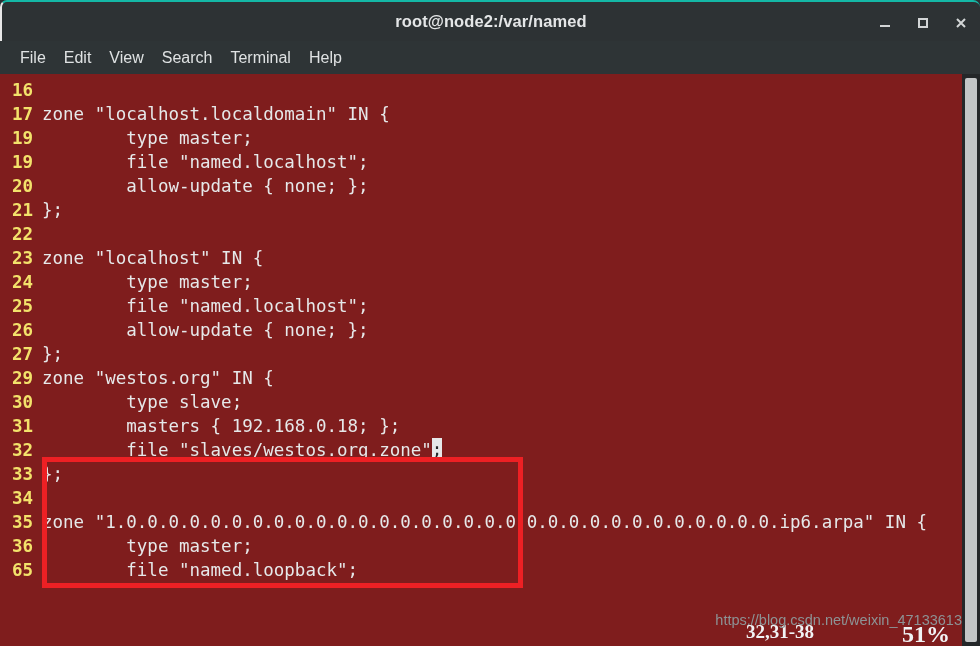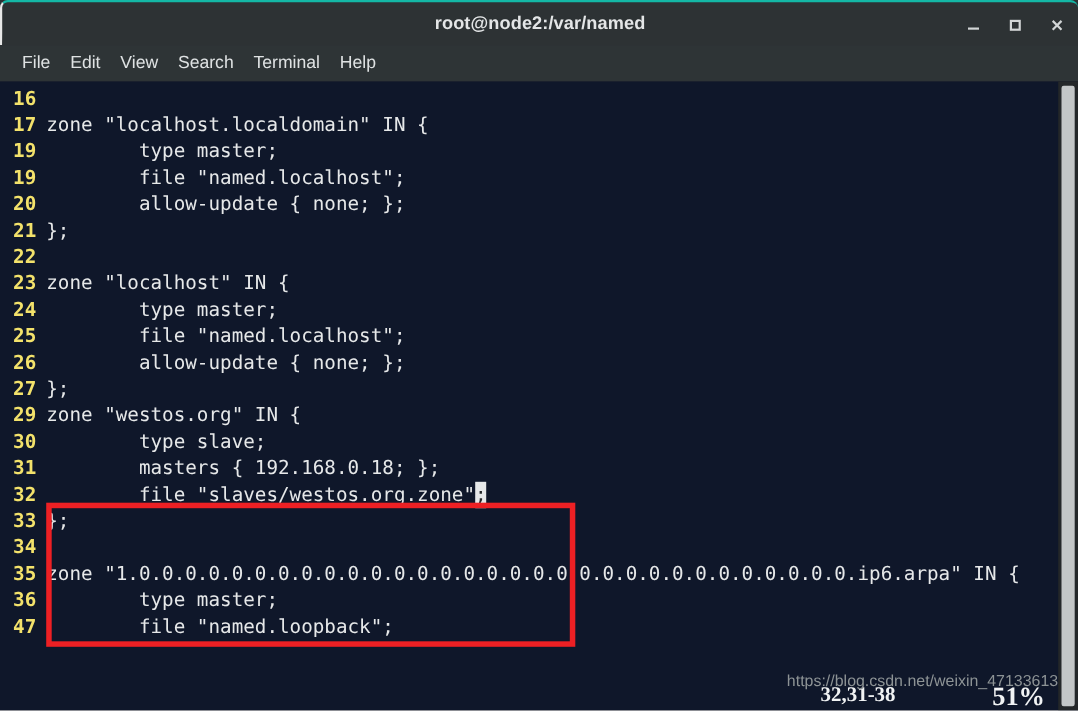--- a/index.html
+++ b/index.html
@@ -77,21 +77,21 @@
     cursor: pointer;
     white-space: nowrap;
   }
 
   
   #terminal {
     position: absolute;
     left: 0; top: 74px;
     width: 980px;
     height: 572px;
-    background: #0f172a;
+    background: #7f1d1d;
     overflow: hidden;
     font-family: "DejaVu Sans Mono", monospace;
   }
 
   #term-inner {
     position: absolute;
     left: 0; top: 0;
     width: 962px;
     padding-top: 4px;
   }
@@ -256,21 +256,21 @@
         <div class="row"><div class="lnum">26</div><div class="ltext">        allow-update { none; };</div></div>
         <div class="row"><div class="lnum">27</div><div class="ltext">};</div></div>
         <div class="row"><div class="lnum">29</div><div class="ltext">zone "westos.org" IN {</div></div>
         <div class="row"><div class="lnum">30</div><div class="ltext">        type slave;</div></div>
         <div class="row"><div class="lnum">31</div><div class="ltext">        masters { 192.168.0.18; };</div></div>
         <div class="row"><div class="lnum">32</div><div class="ltext">        file "slaves/westos.org.zone"<span class="cursor">;</span></div></div>
         <div class="row"><div class="lnum">33</div><div class="ltext">};</div></div>
         <div class="row"><div class="lnum">34</div><div class="ltext"></div></div>
         <div class="row longwrap"><div class="lnum">35</div><div class="ltext wrapped">zone "1.0.0.0.0.0.0.0.0.0.0.0.0.0.0.0.0.0.0.0.0.0.0.0.0.0.0.0.0.0.0.0.ip6.arpa" IN {</div></div>
         <div class="row"><div class="lnum">36</div><div class="ltext">        type master;</div></div>
-        <div class="row"><div class="lnum">47</div><div class="ltext">        file "named.loopback";</div></div>
+        <div class="row"><div class="lnum">65</div><div class="ltext">        file "named.loopback";</div></div>
       </div>
 
     <div id="redbox"></div>
 
     <div id="statusline">
       <div id="ruler-pos">32,31-38</div>
       <div id="ruler-pct">51%</div>
     </div>
 
     <div id="watermark">https://blog.csdn.net/weixin_47133613</div>

